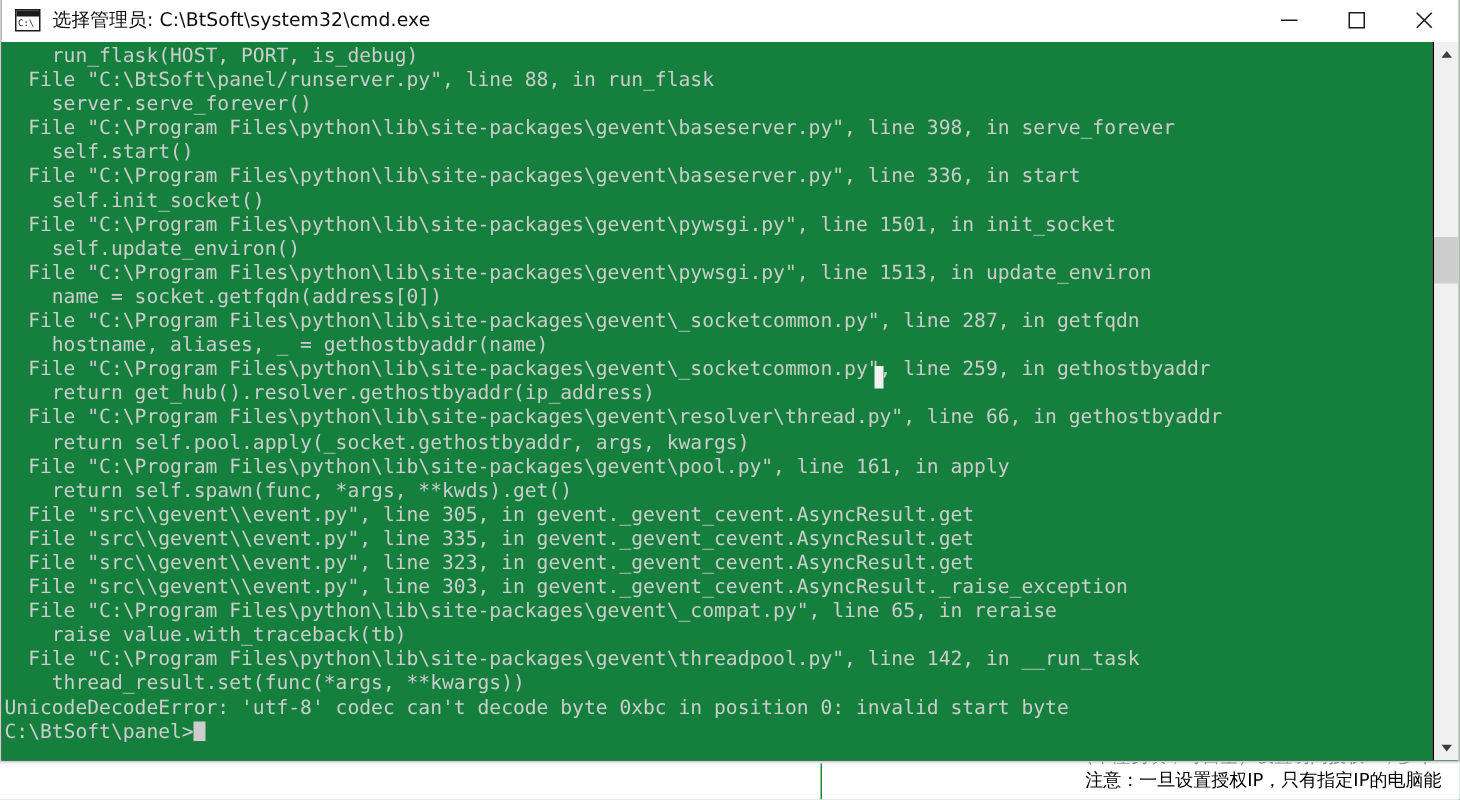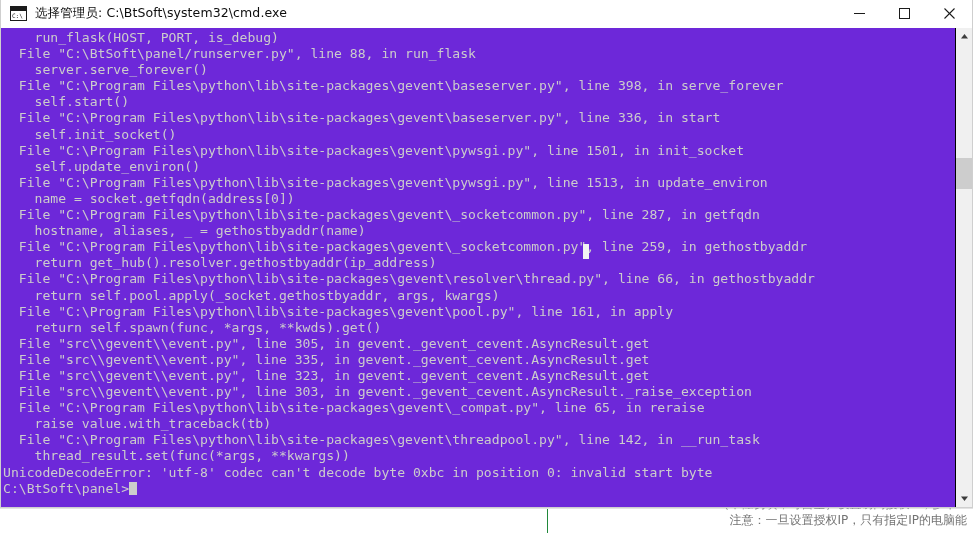--- a/index.html
+++ b/index.html
@@ -28,21 +28,21 @@
     right: 6px;
     top: 496px;
     text-align: right;
     color: #555a5e;
     font-size: 12px;
     line-height: 16px;
     font-family: "DejaVu Sans", sans-serif;
     white-space: nowrap;
   }
   .bg-line-1 { color: #888d92; }
-  .bg-line-2 { color: #737373; }
+  .bg-line-2 { color: #000000; text-align: center; }
   .bg-divider {
     position: absolute;
     left: 0; top: 508px;
     width: 973px; height: 1px;
     background: #e3e3e3;
   }
   .bg-green-caret {
     position: absolute;
     left: 547px;
     top: 509px;
@@ -111,21 +111,21 @@
     justify-content: center;
     background: #ffffff;
   }
   .win-btn svg { display: block; }
 
   
   .console-body {
     flex: 1 1 auto;
     display: flex;
     position: relative;
-    background: #6d28d9;
+    background: #15803d;
     overflow: hidden;
     justify-content: space-between;
   }
   .console-text {
     flex: 1 1 auto;
     padding: 2px 0 0 2px;
     color: #cccccc;
     font-family: "DejaVu Sans Mono", monospace;
     font-size: 13.1px;
     line-height: 16.1px;

